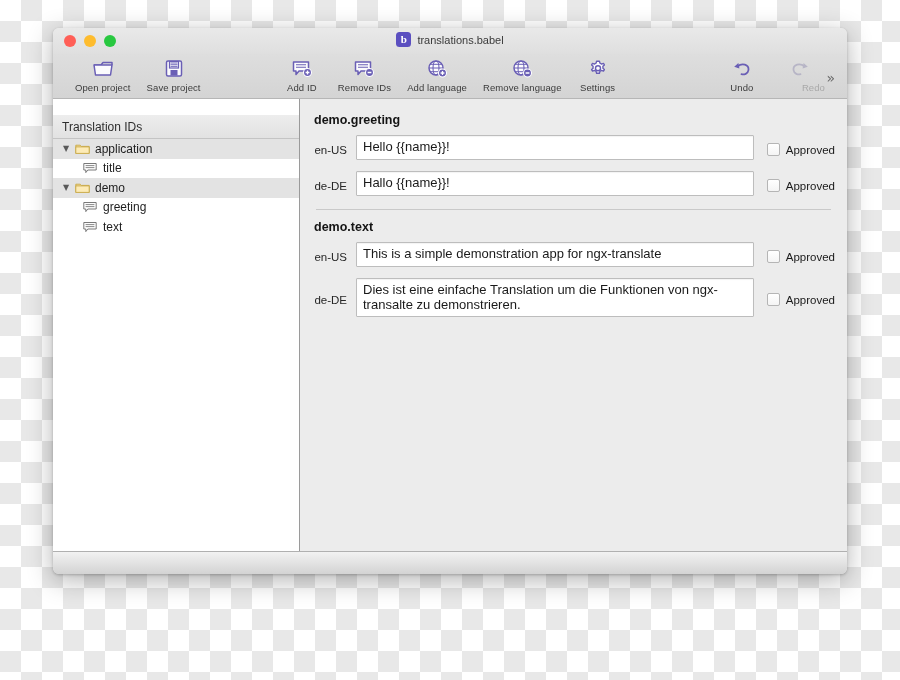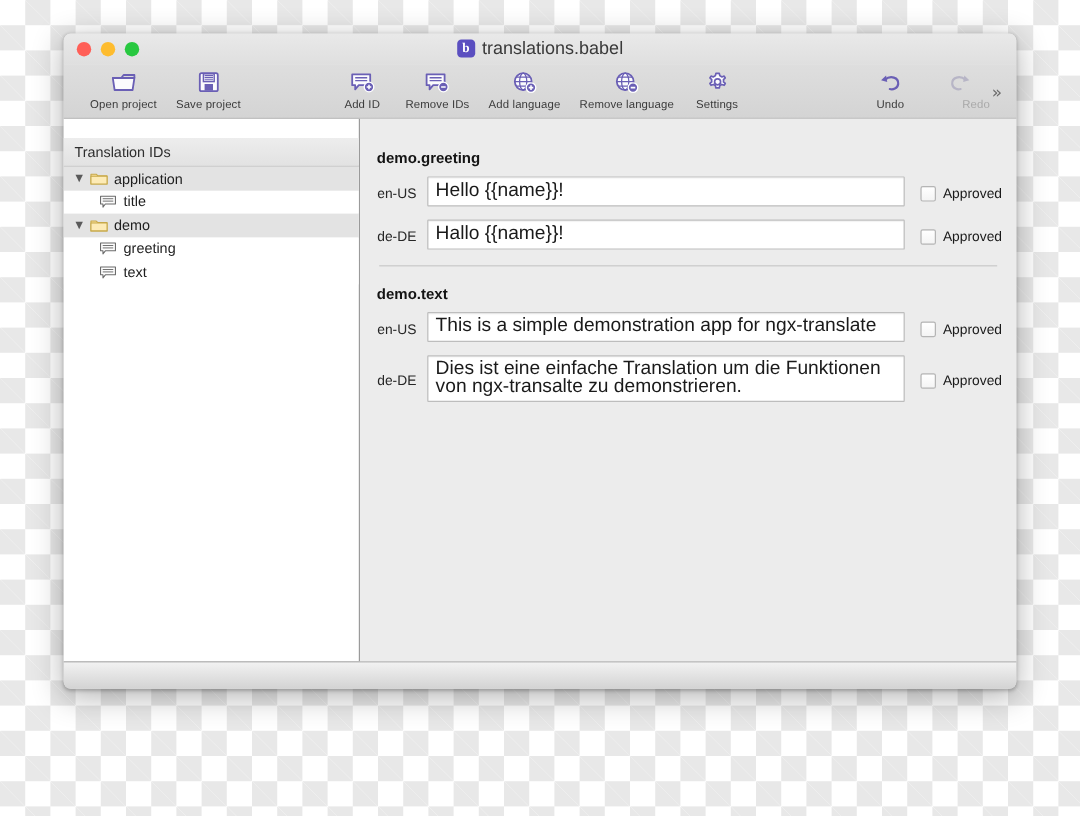--- a/index.html
+++ b/index.html
@@ -80,21 +80,21 @@
     border-radius: 3.5px;
     background: #5b4fc0;
     color: #fff;
     font-size: 11px;
     font-weight: bold;
     line-height: 15px;
     text-align: center;
     font-family: "Liberation Serif", serif;
   }
   .title-text {
-    font-size: 15px;
+    font-size: 11px;
     color: #3a3a3a;
   }
 
   .toolbar {
     height: 45px;
     background: linear-gradient(to bottom, #dedede 0%, #d4d4d4 100%);
     border-bottom: 1px solid #b6b6b6;
     display: flex;
     align-items: flex-start;
     padding: 2px 14px 0 14px;
@@ -203,21 +203,21 @@
     background: #ececec;
     padding: 10px 12px 0 12px;
     overflow: hidden;
     position: relative;
     box-sizing: border-box;
   }
   .group-title {
     font-size: 12.5px;
     font-weight: bold;
     color: #141414;
-    margin: 16px 0 8px 2px;
+    margin: 4px 0 8px 2px;
   }
   .sep {
     height: 1px;
     background: #c9c9c9;
     margin: 13px 4px 10px 4px;
   }
   .field-row {
     display: flex;
     align-items: center;
     margin-bottom: 11px;
@@ -231,21 +231,21 @@
     padding-right: 9px;
     padding-top: 5px;
     box-sizing: border-box;
     white-space: nowrap;
   }
   .txtbox {
     flex: 1 1 auto;
     background: #ffffff;
     border: 1px solid #bdbdbd;
     border-radius: 1px;
-    font-size: 16px;
+    font-size: 13px;
     color: #1a1a1a;
     padding: 4px 6px;
     line-height: 14.5px;
     box-sizing: border-box;
     font-family: "Liberation Sans", sans-serif;
     box-shadow: inset 0 1px 1px rgba(0,0,0,0.05);
   }
   .txtbox.one-line { height: 25px; }
   .txtbox.two-line { height: 39px; }
   .approve {

